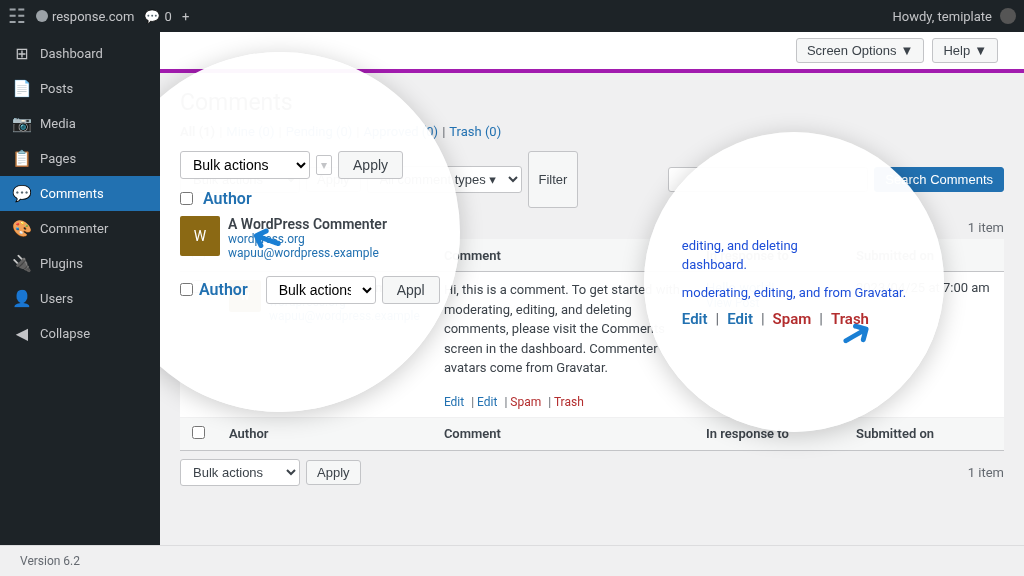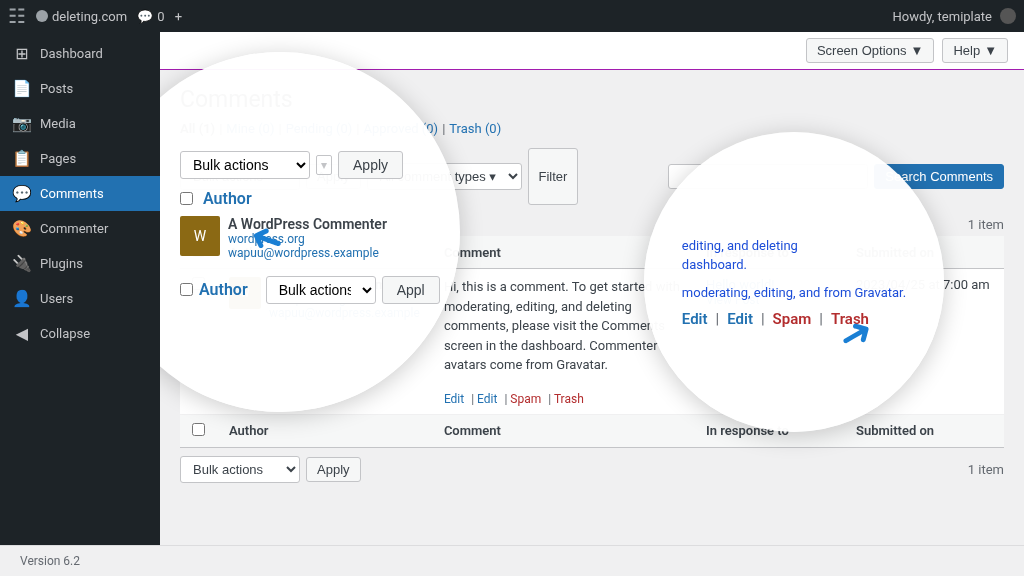--- a/index.html
+++ b/index.html
@@ -21,21 +21,21 @@
     .sidebar { background: #1d2327; width: 160px; flex-shrink: 0; overflow-y: auto; padding-top: 4px; }
     .sidebar-item { display: flex; align-items: center; gap: 8px; padding: 8px 12px; color: #c3c4c7; cursor: pointer; font-size: 13px; text-decoration: none; }
     .sidebar-item.active { background: #2271b1; color: #fff; }
     .sidebar-item .icon { font-size: 16px; width: 20px; text-align: center; }
     .sidebar-item .label { flex: 1; }
 
     
     .main-content { flex: 1; overflow-y: auto; background: #f0f0f1; padding: 0; position: relative; }
 
     
-    .top-bar { background: #fff; border-bottom: 1px solid #a21caf; padding: 6px 16px; display: flex; align-items: center; justify-content: flex-end; gap: 8px; }
+    .top-bar { background: #fff; border-bottom: 4px solid #a21caf; padding: 6px 26px; display: flex; align-items: center; justify-content: flex-end; gap: 8px; }
     .top-bar-btn { background: #f6f7f7; border: 1px solid #c3c4c7; color: #3c434a; padding: 4px 10px; cursor: pointer; font-size: 13px; border-radius: 3px; display: flex; align-items: center; gap: 4px; }
 
     
     .page { padding: 16px 20px; }
     .page-title { font-size: 23px; font-weight: 400; color: #1d2327; margin-bottom: 8px; }
 
     
     .subsubsub { display: flex; gap: 4px; margin-bottom: 12px; font-size: 13px; color: #646970; }
     .subsubsub a { color: #2271b1; text-decoration: none; }
     .subsubsub .sep { color: #646970; }
@@ -117,21 +117,21 @@
   </style>
 </head>
 <body>
 
 <div class="admin-bar">
   <span class="wp-logo">☷</span>
   <span class="admin-bar-site">
     <svg viewBox="0 0 20 20">
         <circle cx="10" cy="10" r="10" fill="#9ca2a7"></circle>
       </svg>
-    <span>deleting.com</span>
+    <span>response.com</span>
   </span>
   <span class="admin-bar-comments">
     💬 <span>0</span>
   </span>
   <span class="admin-bar-new">+</span>
   <span class="admin-bar-right">
     <span>Howdy, temiplate</span>
     <span class="admin-bar-avatar"></span>
   </span>
 </div>

